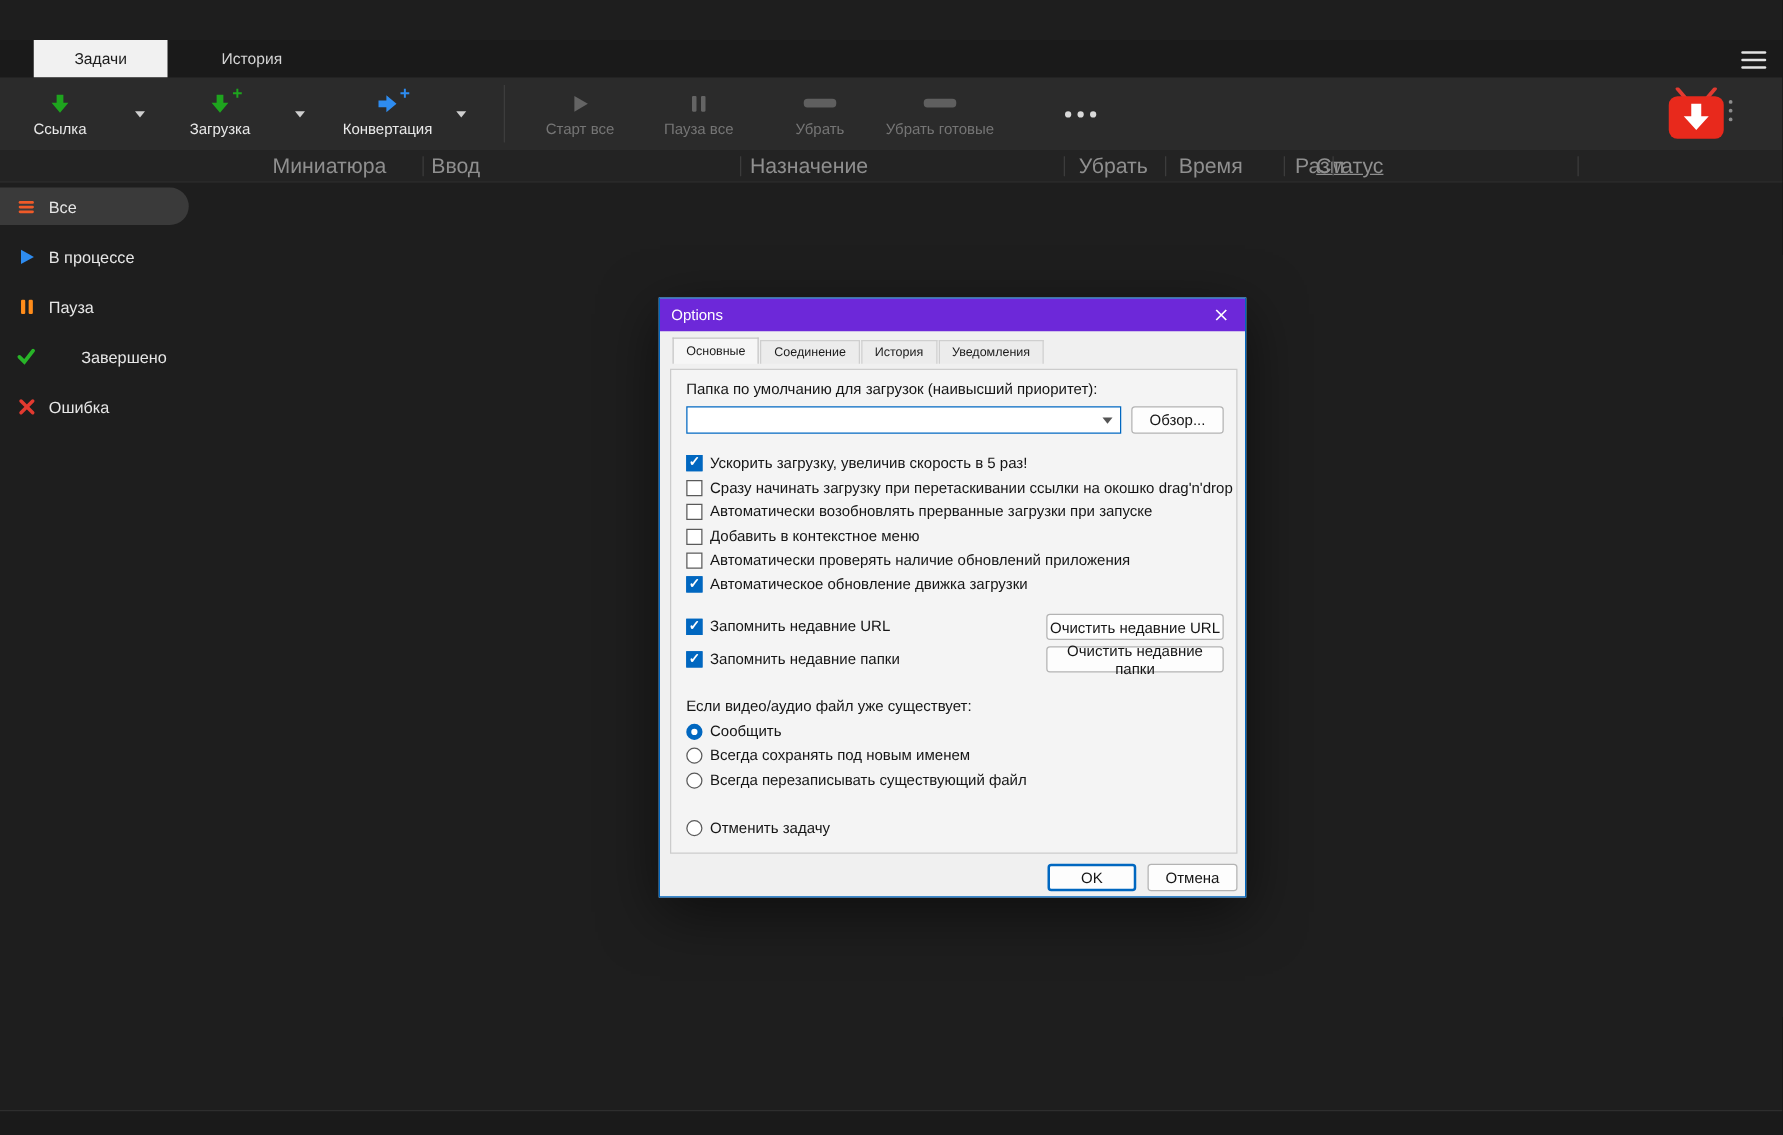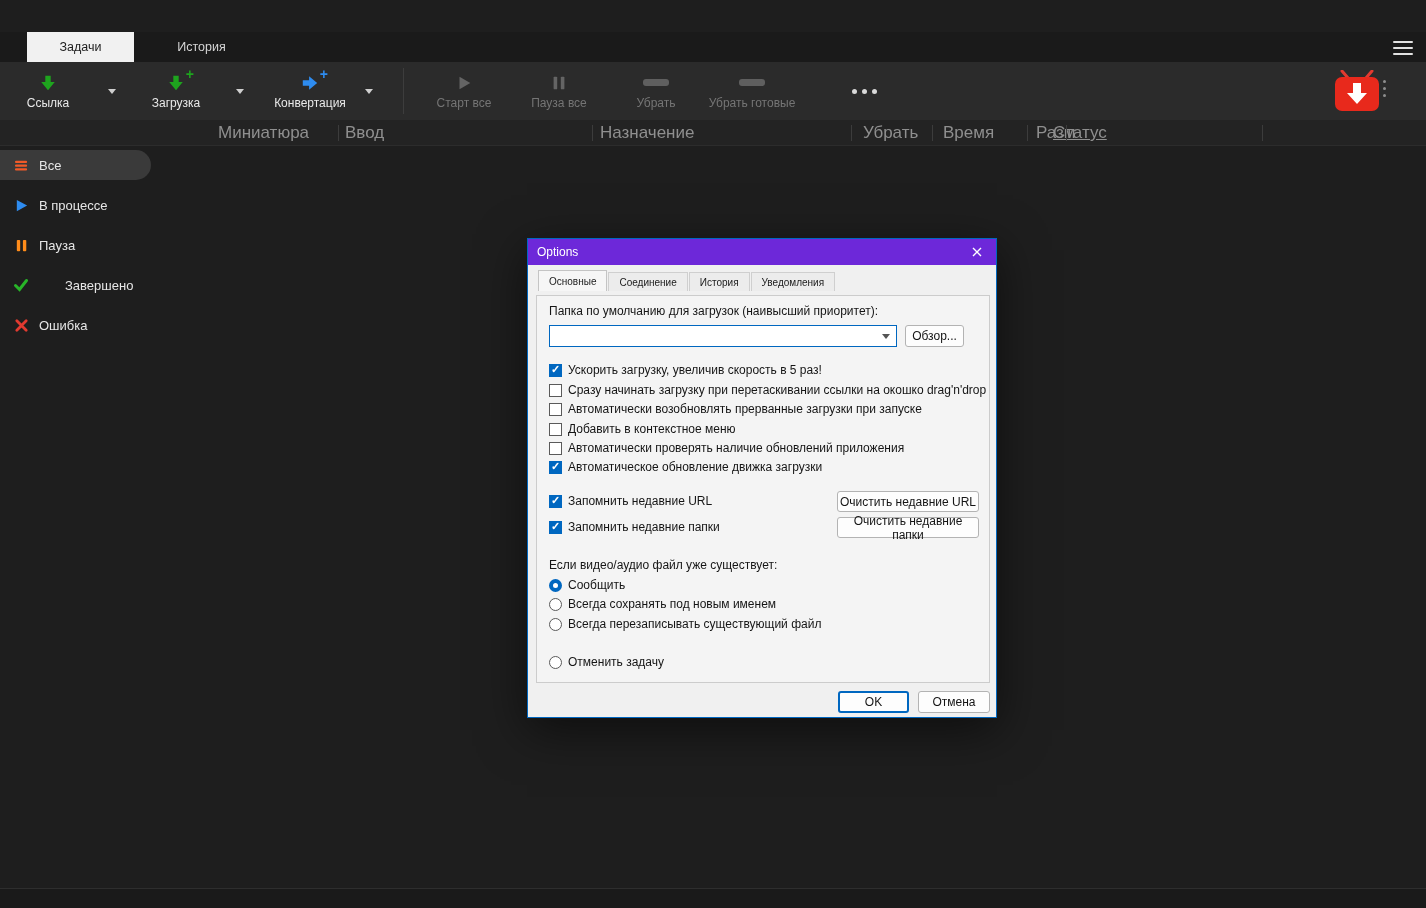--- a/index.html
+++ b/index.html
@@ -63,21 +63,21 @@
   .dlg-tabs { position:absolute; left:10px; top:7px; display:flex; z-index:2; }
   .dtab { padding:4px 10px 3px 10px; font-size:10px; color:#1a1a1a; background:#ececec; border:1px solid #cfcfcf; border-bottom:none; margin-right:1px; }
   .dtab.active { background:#f6f6f6; padding-top:5px; margin-top:-2px; border-color:#c4c4c4; }
   .dlg-frame { position:absolute; left:8px; top:30px; width:454px; height:388px; background:#f4f4f4; border:1px solid #cccccc; }
   .fld-label { position:absolute; left:12px; top:8px; font-size:12px; color:#151515; }
   .combo { position:absolute; left:12px; top:29px; width:348px; height:22px; background:#fff; border:1px solid #0067c0; display:flex; align-items:center; }
   .combo input { flex:1; border:none; outline:none; height:100%; padding:0 5px; font-size:12px; font-family:inherit; background:transparent; }
   .combo-arrow { width:20px; height:100%; display:flex; align-items:center; justify-content:center; }
   .combo-arrow i { width:0; height:0; border-left:4px solid transparent; border-right:4px solid transparent; border-top:5px solid #555; }
   .btn { background:#fdfdfd; border:1px solid #b3b3b3; border-radius:3px; font-size:12px; color:#151515; font-family:inherit; display:flex; align-items:center; justify-content:center; }
-  .browse { position:absolute; left:368px; top:29px; width:59px; height:22px; }
+  .browse { position:absolute; left:368px; top:29px; width:74px; height:22px; }
   .cbrow, .rbrow { position:absolute; left:12px; height:16px; display:flex; align-items:center; gap:6px; }
   .cb { width:13px; height:13px; flex:none; background:#fff; border:1px solid #5a5a5a; position:relative; }
   .cb.on { background:#0067c0; border-color:#0067c0; }
   .cb.on::after { content:"✓"; position:absolute; left:1px; top:-2px; color:#fff; font-size:11px; font-weight:bold; }
   .rb { width:13px; height:13px; flex:none; border-radius:50%; background:#fff; border:1px solid #5a5a5a; }
   .rb.on { border:4px solid #0067c0; }
   .row-label { font-size:12px; color:#151515; white-space:nowrap; }
   .clear-btn { position:absolute; left:300px; width:142px; height:21px; }
   .ok { position:absolute; left:310px; top:426px; width:71px; height:22px; border:2px solid #0067c0; }
   .cancel { position:absolute; left:390px; top:426px; width:72px; height:22px; }

